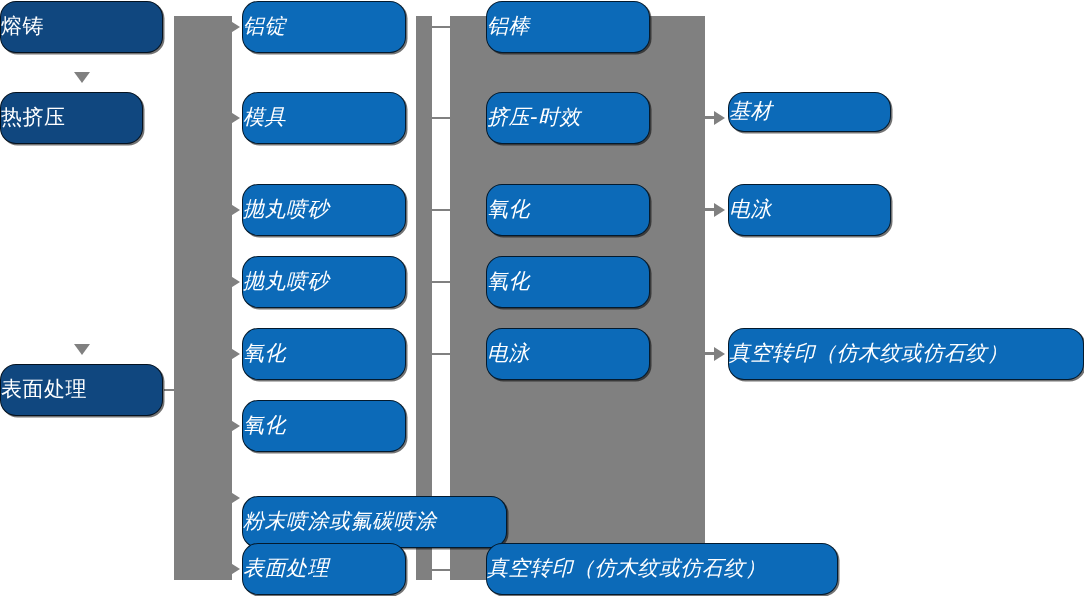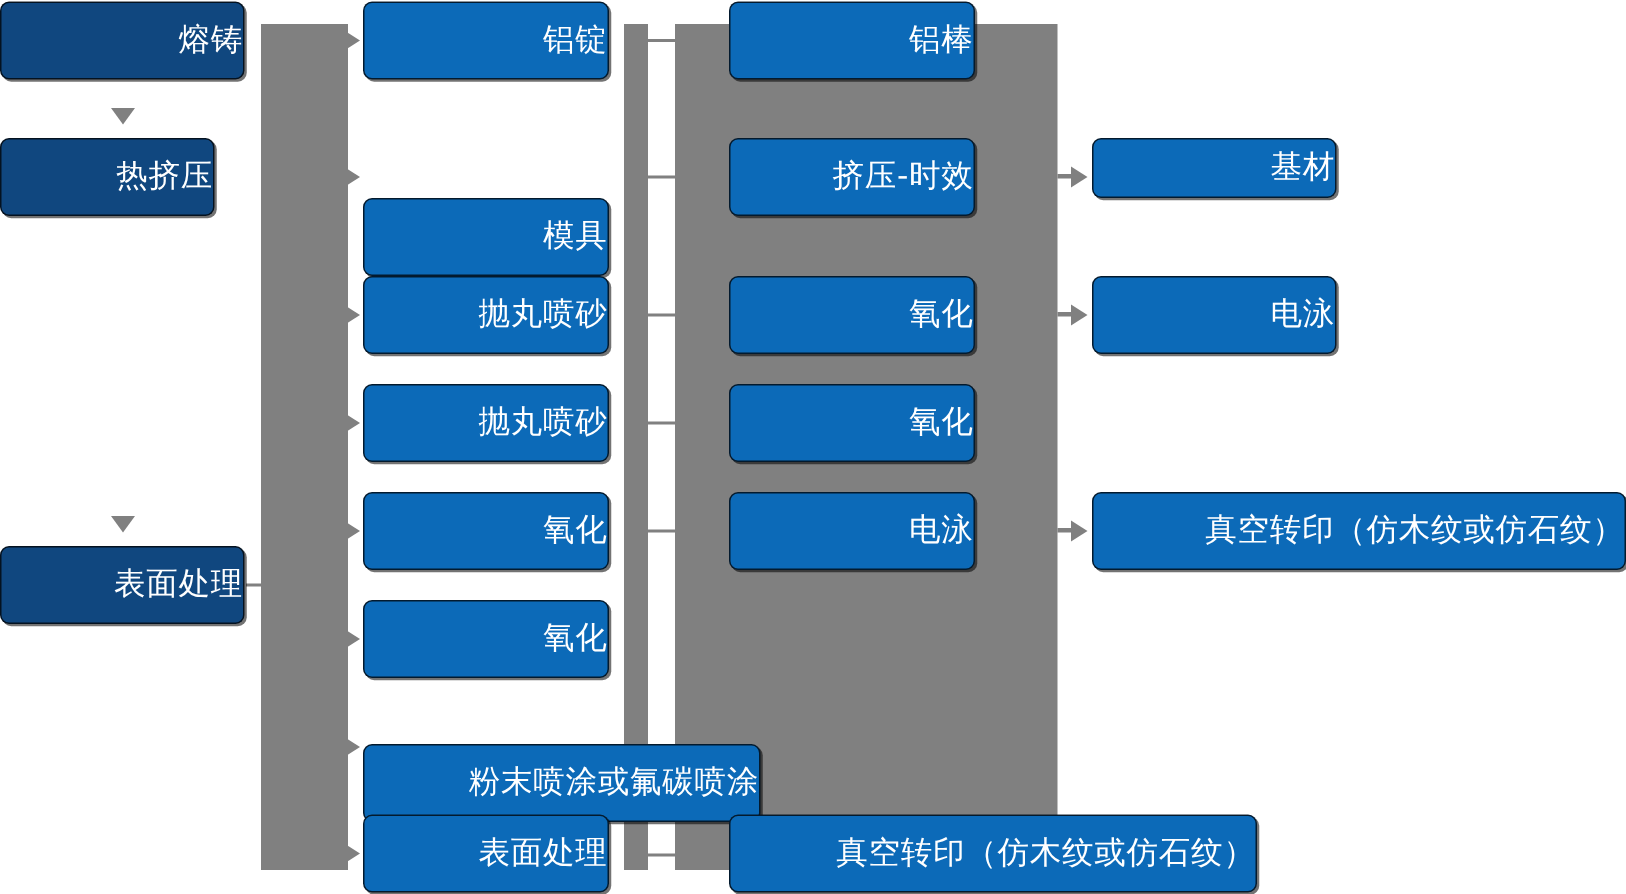--- a/index.html
+++ b/index.html
@@ -14,39 +14,40 @@
     position: relative;
     width: 1084px;
     height: 596px;
     background: #ffffff;
     overflow: hidden;
   }
   
   .node {
     position: absolute;
     box-sizing: border-box;
-    border-radius: 6px;
+    border-radius: 16px;
     color: #ffffff;
     display: flex;
     align-items: center;
-    justify-content: flex-end;
+    justify-content: flex-start;
     text-align: center;
     font-size: 21px;
     line-height: 1.1;
     letter-spacing: 0.5px;
     white-space: nowrap;
     box-shadow: 1.5px 1.5px 0 rgba(0,0,0,0.55);
     border: 1px solid rgba(0,0,0,0.75);
     z-index: 5;
   }
   .node.stage {
     background: #10477F;
   }
   .node.step {
     background: #0C6AB8;
+    font-style: italic;
   }
   
   .bus {
     position: absolute;
     background: #808080;
     z-index: 1;
   }
   .hline {
     position: absolute;
     background: #808080;
@@ -102,21 +103,21 @@
   <div class="node stage" style="left:0px; top:92px; width:143px; height:52px;">
     <span>热挤压</span>
   </div>
   <div class="node stage" style="left:0px; top:364px; width:163px; height:52px;">
     <span>表面处理</span>
   </div>
 
   <div class="node step" style="left:242px; top:1px; width:164px; height:52px;">
     <span>铝锭</span>
   </div>
-  <div class="node step" style="left:242px; top:92px; width:164px; height:52px;margin-top:40px;">
+  <div class="node step" style="left:242px; top:92px; width:164px; height:52px;">
     <span>模具</span>
   </div>
   <div class="node step" style="left:242px; top:184px; width:164px; height:52px;">
     <span>抛丸喷砂</span>
   </div>
   <div class="node step" style="left:242px; top:256px; width:164px; height:52px;">
     <span>抛丸喷砂</span>
   </div>
   <div class="node step" style="left:242px; top:328px; width:164px; height:52px;">
     <span>氧化</span>

